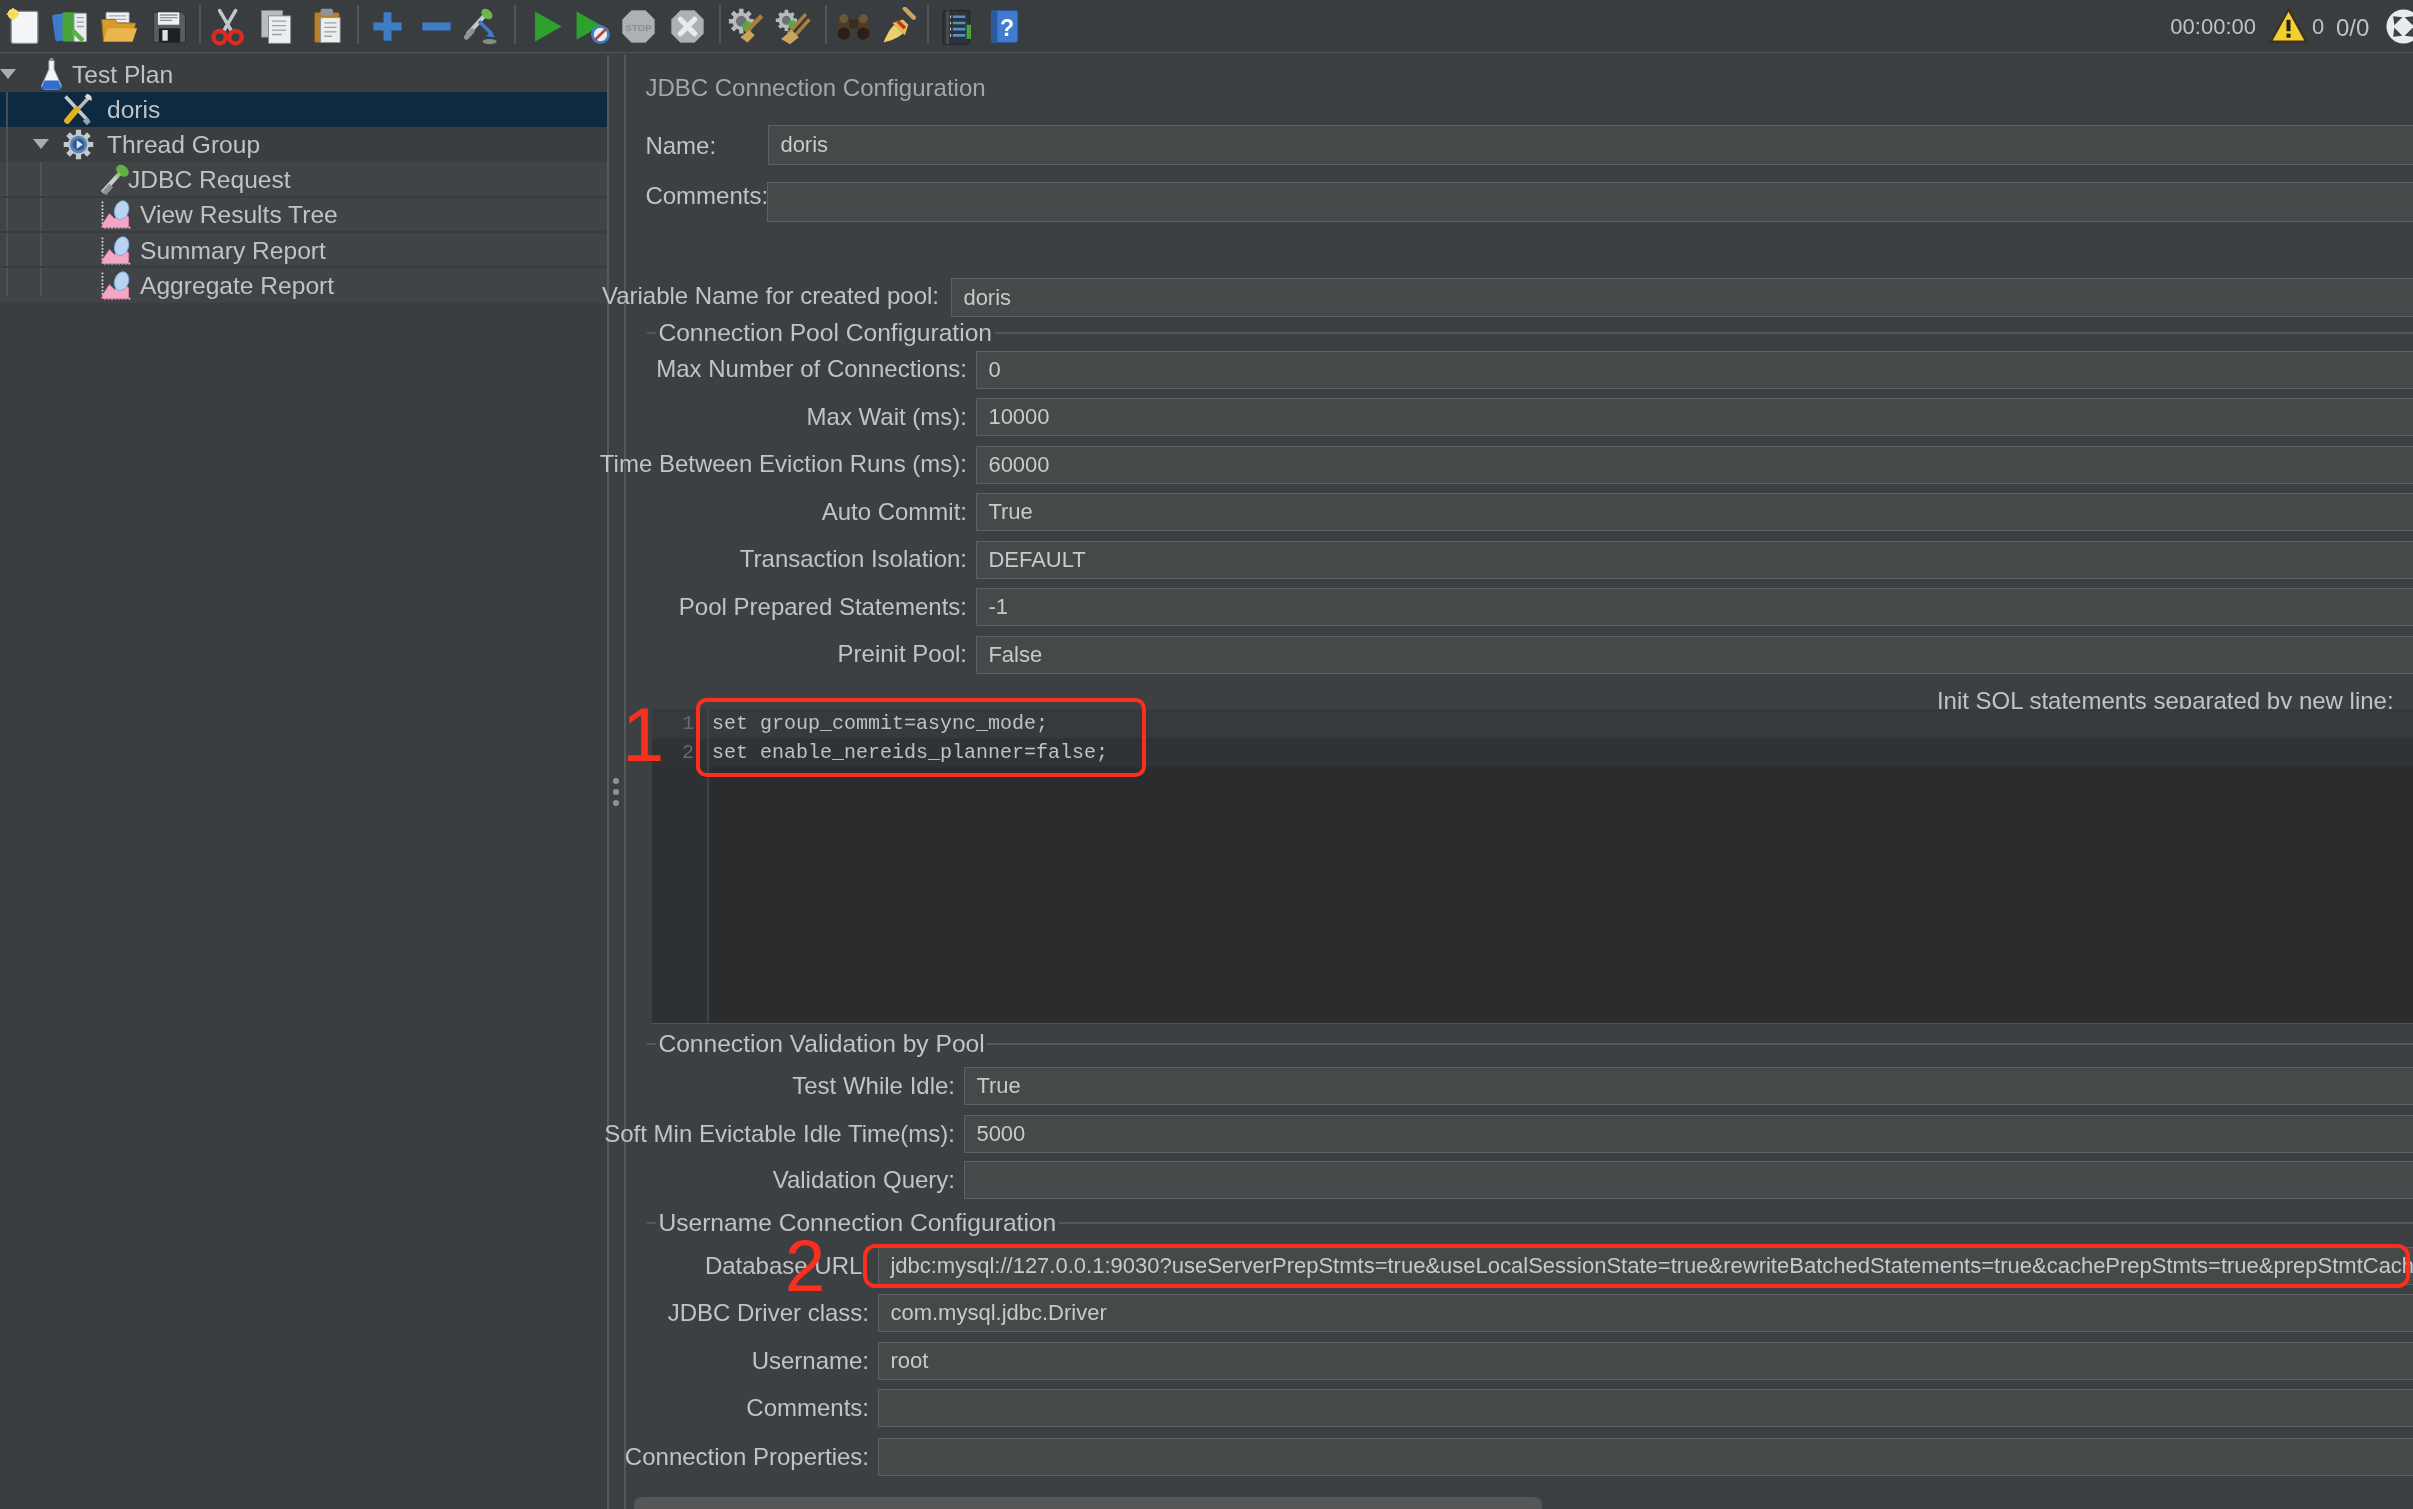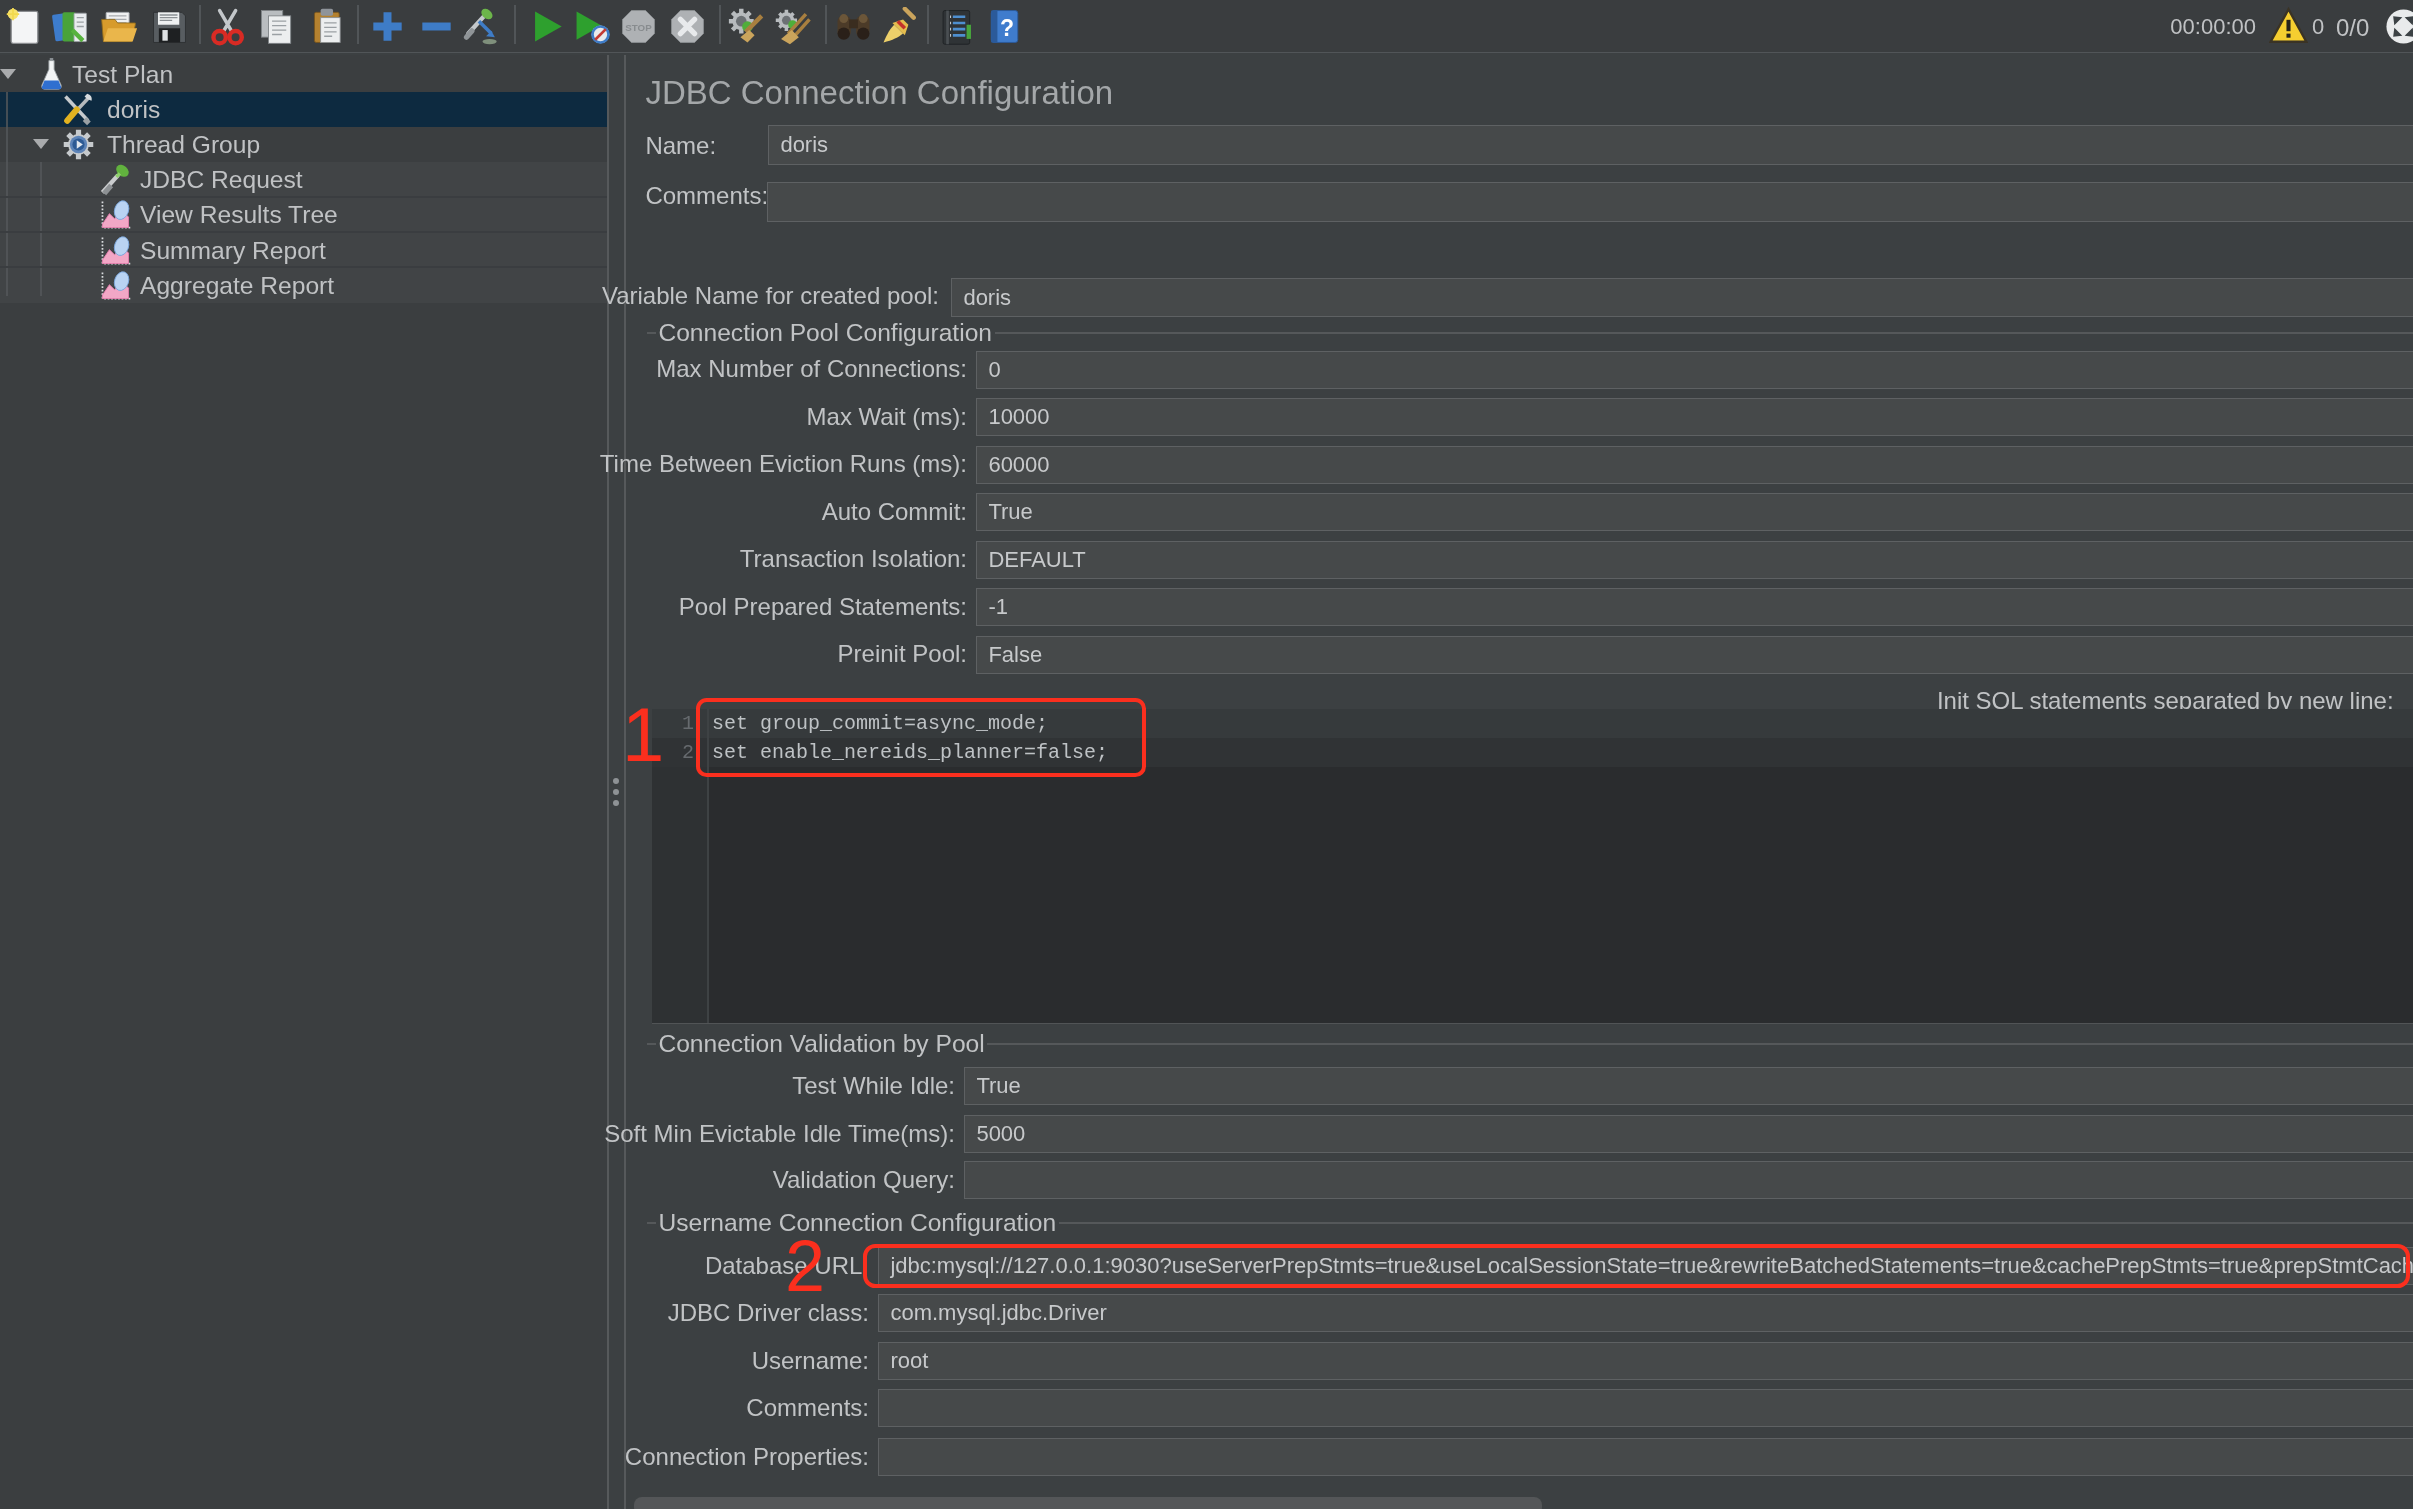--- a/index.html
+++ b/index.html
@@ -234,21 +234,21 @@
     <span class="txt" style="left:107px">Thread Group</span>
   </div>
 
   <div class="trow" style="top:107px">
     <svg class="ticon20" style="left:99px" viewBox="0 0 38 38">
       <path d="M4 34l18-20" stroke="#caccce" stroke-width="5"></path>
       <path d="M6 35l8-9" stroke="#8d9194" stroke-width="6"></path>
       <ellipse cx="27" cy="9" rx="8" ry="6" transform="rotate(42 27 9)" fill="#61b23e"></ellipse>
       <path d="M20 16l4-4" stroke="#8fd06c" stroke-width="4"></path>
     </svg>
-    <span class="txt" style="left:140px">JDBC Request</span>
+    <span class="txt" style="left:128px">JDBC Request</span>
   </div>
 
   <div class="trow" style="top:142px">
     <svg class="ticon20" style="left:99px" viewBox="0 0 38 38">
       <path d="M4 4v30h32" stroke="#d9dcde" stroke-width="2" stroke-dasharray="2 2" fill="none"></path>
       <path d="M4 30l8-12 6 6 8-10 8 8v12H4z" fill="#f2a7c6" stroke="#e77eae"></path>
       <ellipse cx="26" cy="14" rx="8" ry="11" transform="rotate(18 26 14)" fill="#b9d3f2" stroke="#7ba7dd"></ellipse>
     </svg>
     <span class="txt" style="left:140px">View Results Tree</span>
   </div>
@@ -272,21 +272,21 @@
   </div>
 </div>
 <div id="splitdots">
   <div class="abs" style="left:613px;top:778px;width:6.2px;height:6.2px;border-radius:50%;background:#8e9295"></div>
   <div class="abs" style="left:613px;top:789px;width:6.2px;height:6.2px;border-radius:50%;background:#8e9295"></div>
   <div class="abs" style="left:613px;top:800px;width:6.2px;height:6.2px;border-radius:50%;background:#8e9295"></div>
 </div>
 <div id="split1"></div>
 <div id="split2"></div>
 <div id="main">
-  <div class="abs" style="left:19.4px;top:18.5px;font-size:33px;color:#a4a7a9">JDBC Connection Configuration</div>
+  <div class="abs" style="left:19.4px;top:18.5px;font-size:24px;color:#a4a7a9">JDBC Connection Configuration</div>
 
   <div class="lbl" style="left:19.4px;top:73px;height:35px;line-height:35px">Name:</div>
   <div class="fld" style="left:142px;right:-5.3px;top:70px;height:40px">
       <span>doris</span>
     </div>
 
   <div class="lbl" style="left:19.4px;top:123px;height:35px;line-height:35px">Comments:</div>
   <div class="fld" style="left:141px;right:-5.3px;top:127px;height:40px">
       <span></span>
     </div>

